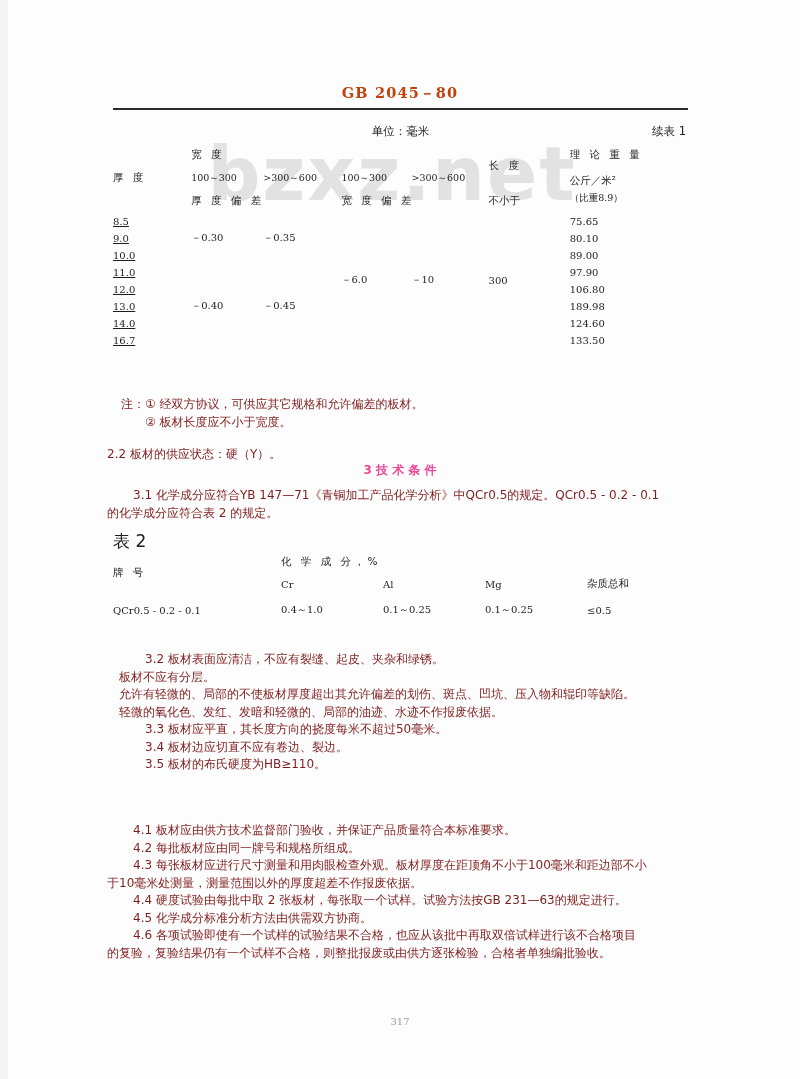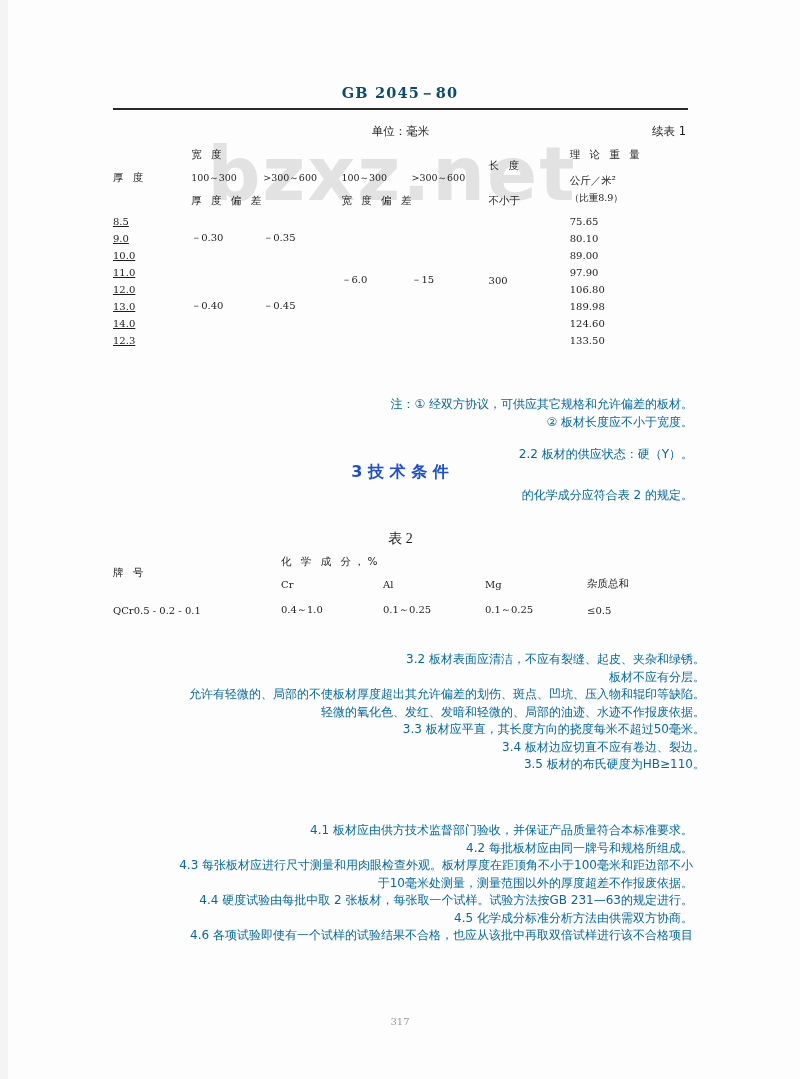--- a/index.html
+++ b/index.html
@@ -50,21 +50,21 @@
   
   #std-title {
     position: absolute;
     left: 0; right: 0;
     top: 84px;
     text-align: center;
     font-family: "DejaVu Serif", "Liberation Serif", serif;
     font-weight: bold;
     font-size: 14.5px;
     letter-spacing: 1.2px;
-    color: #0c4a6e;
+    color: #c2410c;
   }
   #rule-top {
     position: absolute;
     left: 113px;
     width: 575px;
     top: 108px;
     height: 2px;
     background: #2a2a2a;
   }
 
@@ -114,50 +114,48 @@
   .num { font-family: "DejaVu Serif", "Liberation Serif", serif; font-size: 10px; }
   .numsm { font-family: "DejaVu Serif", "Liberation Serif", serif; font-size: 9.5px; }
 
   
   #table1 { top: 143px; }
   #table1 .row-h { height: 17px; text-decoration: underline; }
 
   
   .body-block {
     position: absolute;
-    left: 116px;
+    left: 107px;
     width: 577px;
     font-size: 12px;
     line-height: 17.5px;
-    color: #0369a1;
-    text-align: right;
+    color: #7f1d1d;
   }
   .ln { white-space: nowrap; }
   .ind1 { padding-left: 14px; }
   .ind2 { padding-left: 38px; }
   .ind3 { padding-left: 26px; }
 
   .sec-head {
     position: absolute;
     left: 0; right: 0;
     text-align: center;
     font-weight: bold;
-    font-size: 16px;
-    color: #1d4ed8;
+    font-size: 12px;
+    color: #ec4899;
   }
 
   
   #tbl2-label {
     position: absolute;
     left: 113px;
     width: 575px;
     top: 530px;
-    text-align: center;
-    font-size: 14px;
-    font-family: Liberation Serif, serif;
+    text-align: left;
+    font-size: 17px;
   }
   #table2 { top: 551px; }
   #table2 td { height: 22px; }
 
   #pageno {
     position: absolute;
     left: 0; right: 0;
     top: 1016px;
     text-align: center;
     font-size: 10px;
@@ -232,21 +230,21 @@
         <td class="hb vl">
           <span>不小于</span>
         </td>
       </tr>
 
       <tr>
         <td class="thick-t row-h"><span class="num">8.5</span></td>
         <td class="thick-t vl" rowspan="3"><span class="num">－0.30</span></td>
         <td class="thick-t vl" rowspan="3"><span class="num">－0.35</span></td>
         <td class="thick-t vl" rowspan="8"><span class="num">－6.0</span></td>
-        <td class="thick-t vl" rowspan="8"><span class="num">－15</span></td>
+        <td class="thick-t vl" rowspan="8"><span class="num">－10</span></td>
         <td class="thick-t vl" rowspan="8"><span class="num">300</span></td>
         <td class="thick-t vl"><span class="num">75.65</span></td>
       </tr>
       <tr>
         <td class="row-h"><span class="num">9.0</span></td>
         <td class="vl"><span class="num">80.10</span></td>
       </tr>
       <tr>
         <td class="row-h hb"><span class="num">10.0</span></td>
         <td class="vl"><span class="num">89.00</span></td>
@@ -264,37 +262,38 @@
       </tr>
       <tr>
         <td class="row-h"><span class="num">13.0</span></td>
         <td class="vl"><span class="num">189.98</span></td>
       </tr>
       <tr>
         <td class="row-h"><span class="num">14.0</span></td>
         <td class="vl"><span class="num">124.60</span></td>
       </tr>
       <tr>
-        <td class="row-h thick-b"><span class="num">12.3</span></td>
+        <td class="row-h thick-b"><span class="num">16.7</span></td>
         <td class="vl thick-b"><span class="num">133.50</span></td>
       </tr>
     </tbody>
   </table>
 
   <div class="body-block" style="top:396px;">
     <div class="ln ind1">
       <span>注：</span><span>① 经双方协议，可供应其它规格和允许偏差的板材。</span>
     </div>
     <div class="ln ind2">② 板材长度应不小于宽度。</div>
     <div class="ln" style="margin-top:15px;">2.2 板材的供应状态：硬（Y）。</div>
   </div>
 
   <div class="sec-head" style="top:462px;">3 技  术  条  件</div>
 
   <div class="body-block" style="top:487px;">
+    <div class="ln ind3">3.1 化学成分应符合YB 147—71《青铜加工产品化学分析》中QCr0.5的规定。QCr0.5 - 0.2 - 0.1</div>
     <div class="ln">的化学成分应符合表 2 的规定。</div>
   </div>
 
   <div id="tbl2-label">表 2</div>
 
   <table class="tbl" id="table2">
     <tbody>
       <tr>
         <td class="thick-t hb" rowspan="2" style="width:168px;height:44px;">
           <span class="sp2">牌          号</span>
@@ -331,17 +330,18 @@
 
 
   <div class="body-block" style="top:822px;">
     <div class="ln ind3">4.1 板材应由供方技术监督部门验收，并保证产品质量符合本标准要求。</div>
     <div class="ln ind3">4.2 每批板材应由同一牌号和规格所组成。</div>
     <div class="ln ind3">4.3 每张板材应进行尺寸测量和用肉眼检查外观。板材厚度在距顶角不小于100毫米和距边部不小</div>
     <div class="ln">于10毫米处测量，测量范围以外的厚度超差不作报废依据。</div>
     <div class="ln ind3">4.4 硬度试验由每批中取 2 张板材，每张取一个试样。试验方法按GB 231—63的规定进行。</div>
     <div class="ln ind3">4.5 化学成分标准分析方法由供需双方协商。</div>
     <div class="ln ind3">4.6 各项试验即使有一个试样的试验结果不合格，也应从该批中再取双倍试样进行该不合格项目</div>
+    <div class="ln">的复验，复验结果仍有一个试样不合格，则整批报废或由供方逐张检验，合格者单独编批验收。</div>
   </div>
 
   <div id="pageno">317</div>
 
 </div>
 
 </body></html>

